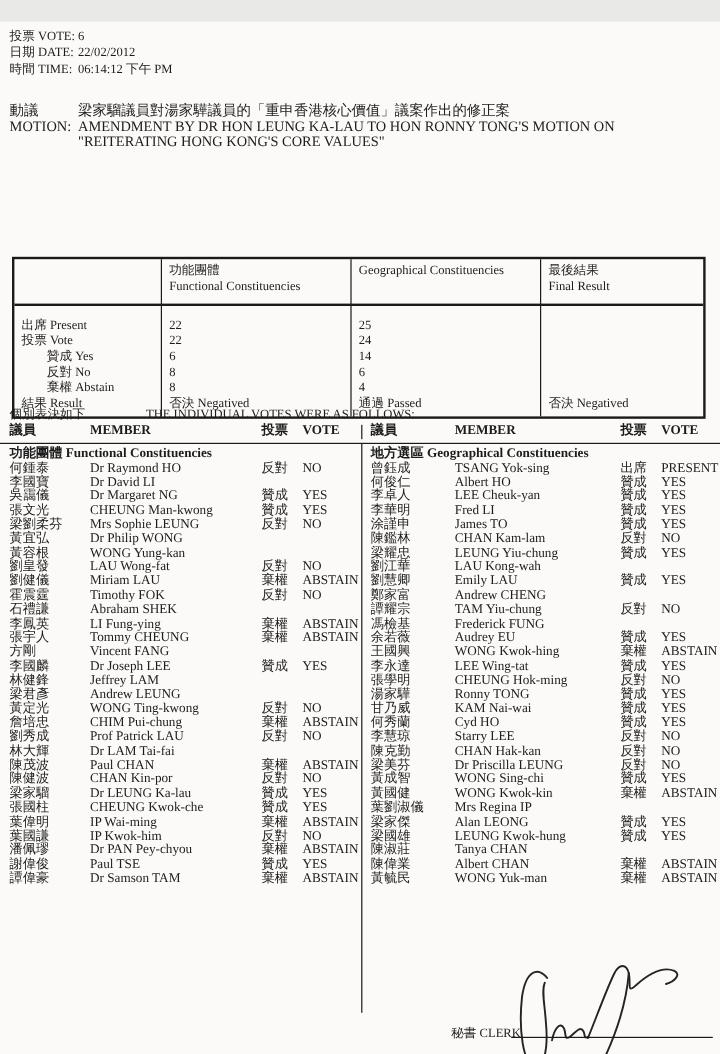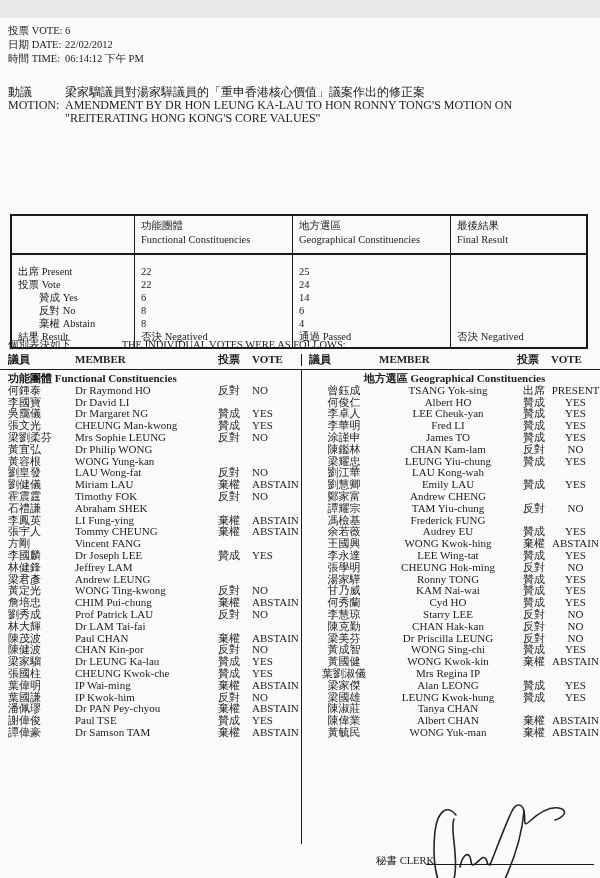--- a/index.html
+++ b/index.html
@@ -33,21 +33,21 @@
   
   .votes{position:absolute;top:336px;left:0;width:600px;font-size:11px;}
   .vrow{display:grid;line-height:11.8px;height:11.8px;white-space:nowrap;overflow:visible;}
   .half-l .vrow{grid-template-columns:67px 143px 34px auto;}
   .half-r .vrow{grid-template-columns:70px 138px 34px auto;}
   .votes-header{display:flex;border-bottom:1.6px solid #1a1a1a;padding-bottom:3px;font-weight:bold;}
   .votes-header .half-l{width:302px;padding-left:8px;box-sizing:border-box;border-right:1.2px solid #1a1a1a;}
   .votes-header .half-r{width:298px;padding-left:7px;box-sizing:border-box;}
   .votes-body{display:flex;height:474px;}
   .votes-body .half-l{width:302px;padding:2px 0 0 8px;box-sizing:border-box;border-right:1.2px solid #1a1a1a;}
-  .votes-body .half-r{width:298px;padding:2px 0 0 7px;box-sizing:border-box;text-align:center;}
+  .votes-body .half-r{width:298px;padding:2px 0 0 7px;box-sizing:border-box;}
   .sec-title{font-weight:bold;line-height:13px;height:13px;white-space:nowrap;}
   
   .clerk-label{position:absolute;left:376px;top:836px;font-size:10.5px;}
   .clerk-line{position:absolute;left:426px;top:846px;width:168px;border-top:1.6px solid #1a1a1a;}
   .signature{position:absolute;left:412px;top:783px;}
   .scan-band{position:absolute;left:372px;top:872px;width:228px;height:3px;background:#d8d8d3;opacity:.7;}
 </style>
 </head>
 <body>
 
@@ -95,21 +95,20 @@
       <div class="sum-cell">22</div>
           <div class="sum-cell">22</div>
           <div class="sum-cell">6</div>
           <div class="sum-cell">8</div>
           <div class="sum-cell">8</div>
           <div class="sum-cell">否決 Negatived</div>
         </div>
     </div>
     <div class="sumcol c3">
       <div class="sum-hdr">
-        <div>地方選區</div>
         <div>Geographical Constituencies</div>
       </div>
       <div class="sum-rows">
 
       <div class="sum-cell">25</div>
           <div class="sum-cell">24</div>
           <div class="sum-cell">14</div>
           <div class="sum-cell">6</div>
           <div class="sum-cell">4</div>
           <div class="sum-cell">通過 Passed</div>

